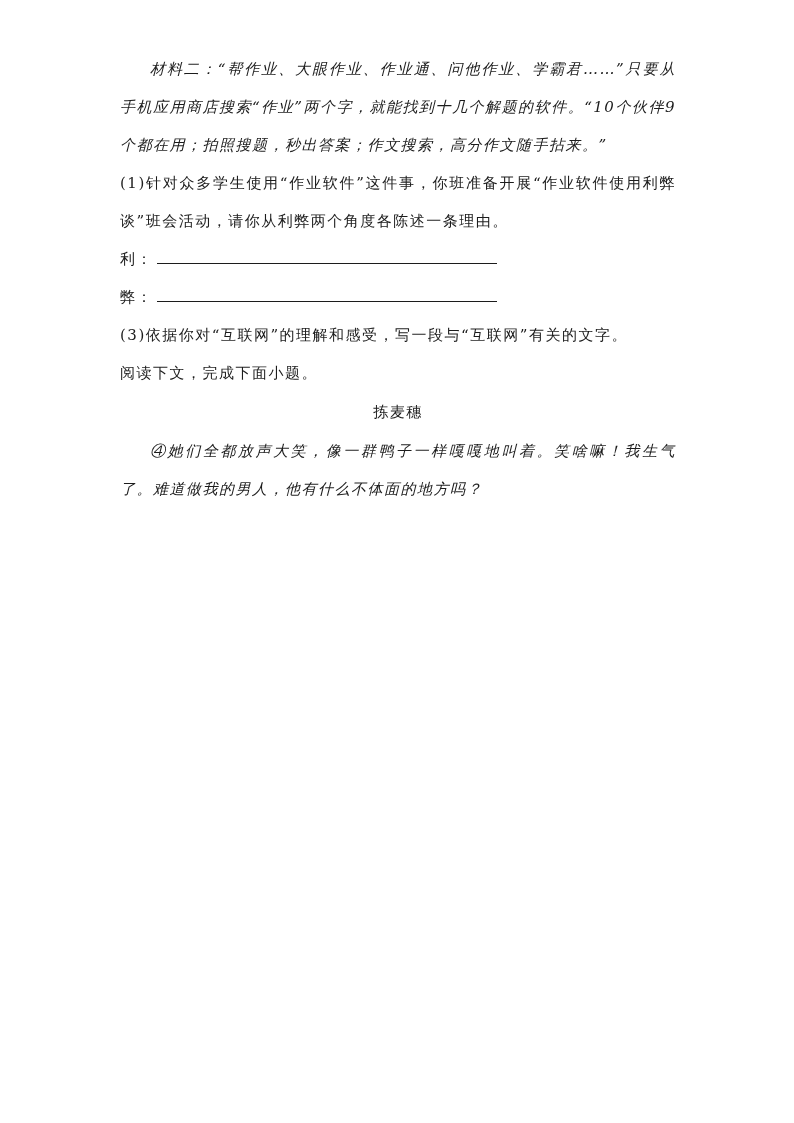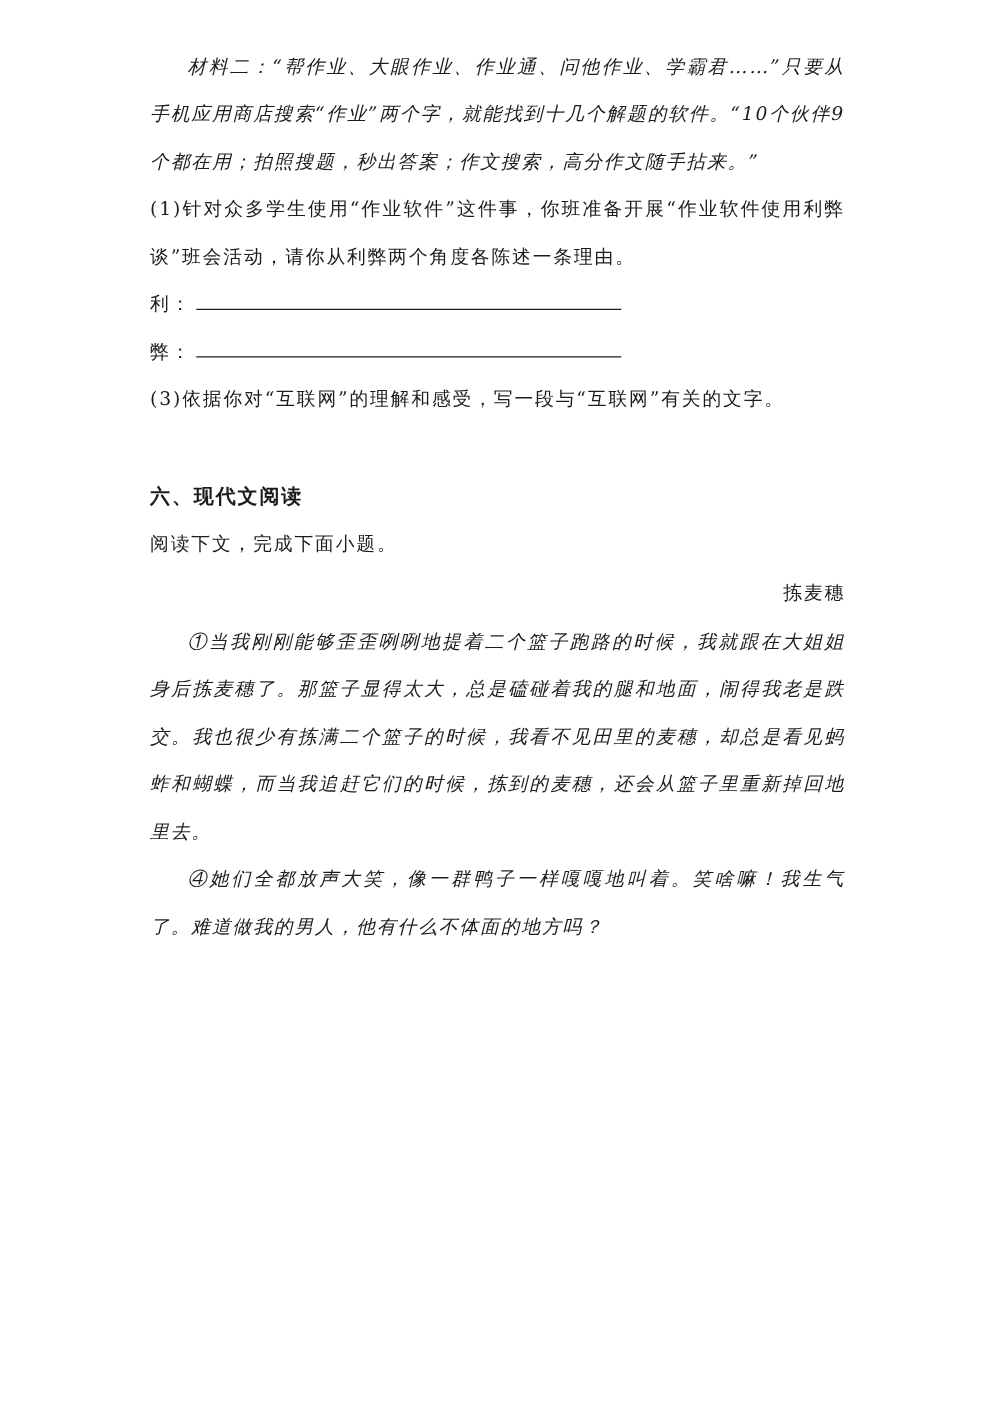--- a/index.html
+++ b/index.html
@@ -8,21 +8,21 @@
     background: #ffffff;
   }
   .page {
     position: relative;
     width: 794px;
     height: 1123px;
     margin: 0 auto;
     background: #ffffff;
     overflow: hidden;
     box-sizing: border-box;
-    padding: 34px 118px 0 120px;
+    padding: 50px 118px 0 120px;
     color: #1c1c1c;
     font-family: "DejaVu Serif", "Liberation Serif", serif;
     font-size: 15px;
     line-height: 38px;
     letter-spacing: 1.5px;
   }
   .para {
     margin: 0;
     text-align: justify;
   }
@@ -45,46 +45,44 @@
   }
   .section-heading {
     margin: 40px 0 0 0;
     font-size: 16px;
     font-weight: bold;
     line-height: 38px;
     letter-spacing: 1.5px;
   }
   .essay-title {
     margin: 0;
-    text-align: right;
+    text-align: center;
     line-height: 40px;
   }
 </style>
 </head>
 <body>
 
 <div class="page">
 
   <p class="para kai indent">材料二：“帮作业、大眼作业、作业通、问他作业、学霸君……”只要从手机应用商店搜索“作业”两个字，就能找到十几个解题的软件。“10个伙伴9个都在用；拍照搜题，秒出答案；作文搜索，高分作文随手拈来。”</p>
 
 
 
   <p class="para">(1)针对众多学生使用“作业软件”这件事，你班准备开展“作业软件使用利弊谈”班会活动，请你从利弊两个角度各陈述一条理由。</p>
 
   <p class="para blank-row"><span>利：</span><span class="blank"></span></p>
 
   <p class="para blank-row"><span>弊：</span><span class="blank"></span></p>
 
   <p class="para">(3)依据你对“互联网”的理解和感受，写一段与“互联网”有关的文字。</p>
 
-  <h2 class="section-heading">六、现代文阅读</h2>
 
   <p class="para">阅读下文，完成下面小题。</p>
 
   <p class="essay-title">拣麦穗</p>
 
-  <p class="para kai indent">①当我刚刚能够歪歪咧咧地提着二个篮子跑路的时候，我就跟在大姐姐身后拣麦穗了。那篮子显得太大，总是磕碰着我的腿和地面，闹得我老是跌交。我也很少有拣满二个篮子的时候，我看不见田里的麦穗，却总是看见蚂蚱和蝴蝶，而当我追赶它们的时候，拣到的麦穗，还会从篮子里重新掉回地里去。</p>
 
 
 
   <p class="para kai indent">④她们全都放声大笑，像一群鸭子一样嘎嘎地叫着。笑啥嘛！我生气了。难道做我的男人，他有什么不体面的地方吗？</p>
 
 </div>
 
 </body></html>

